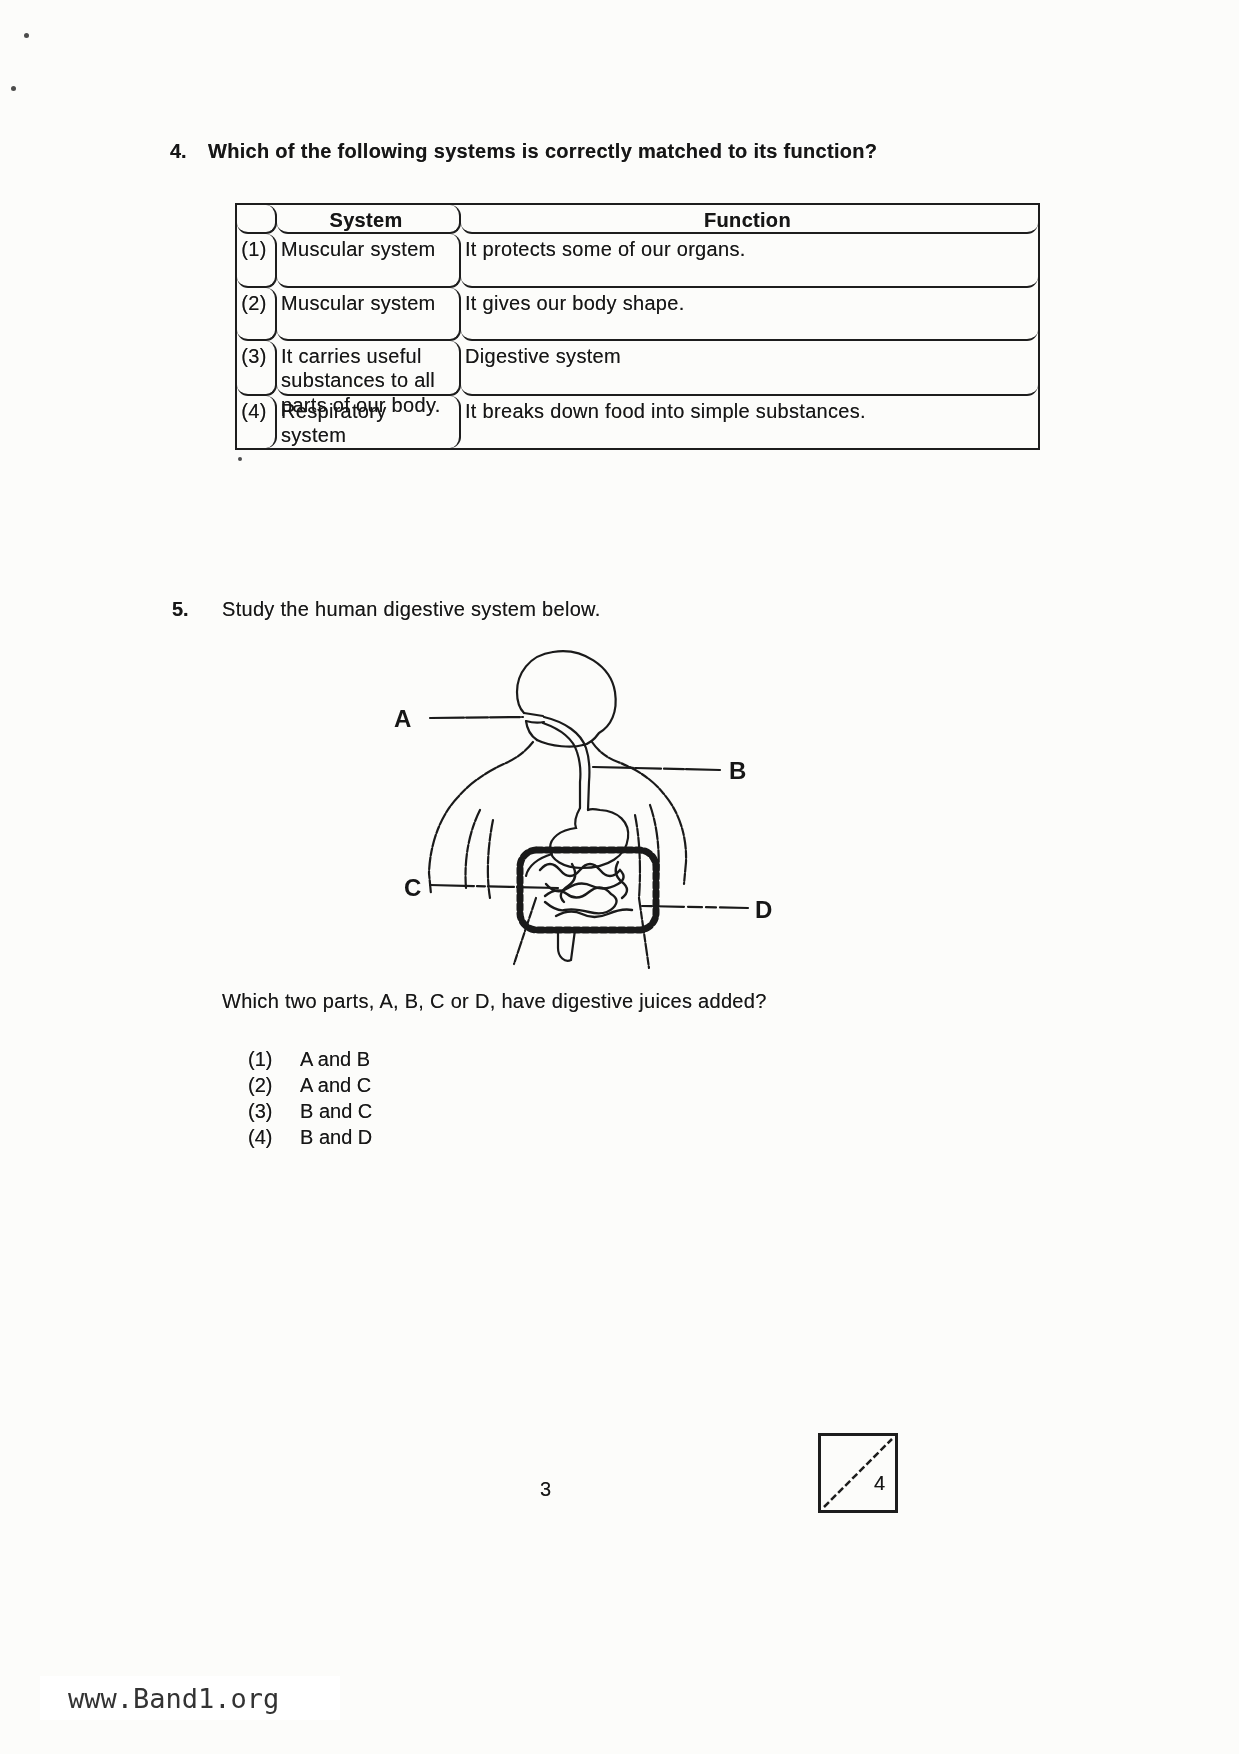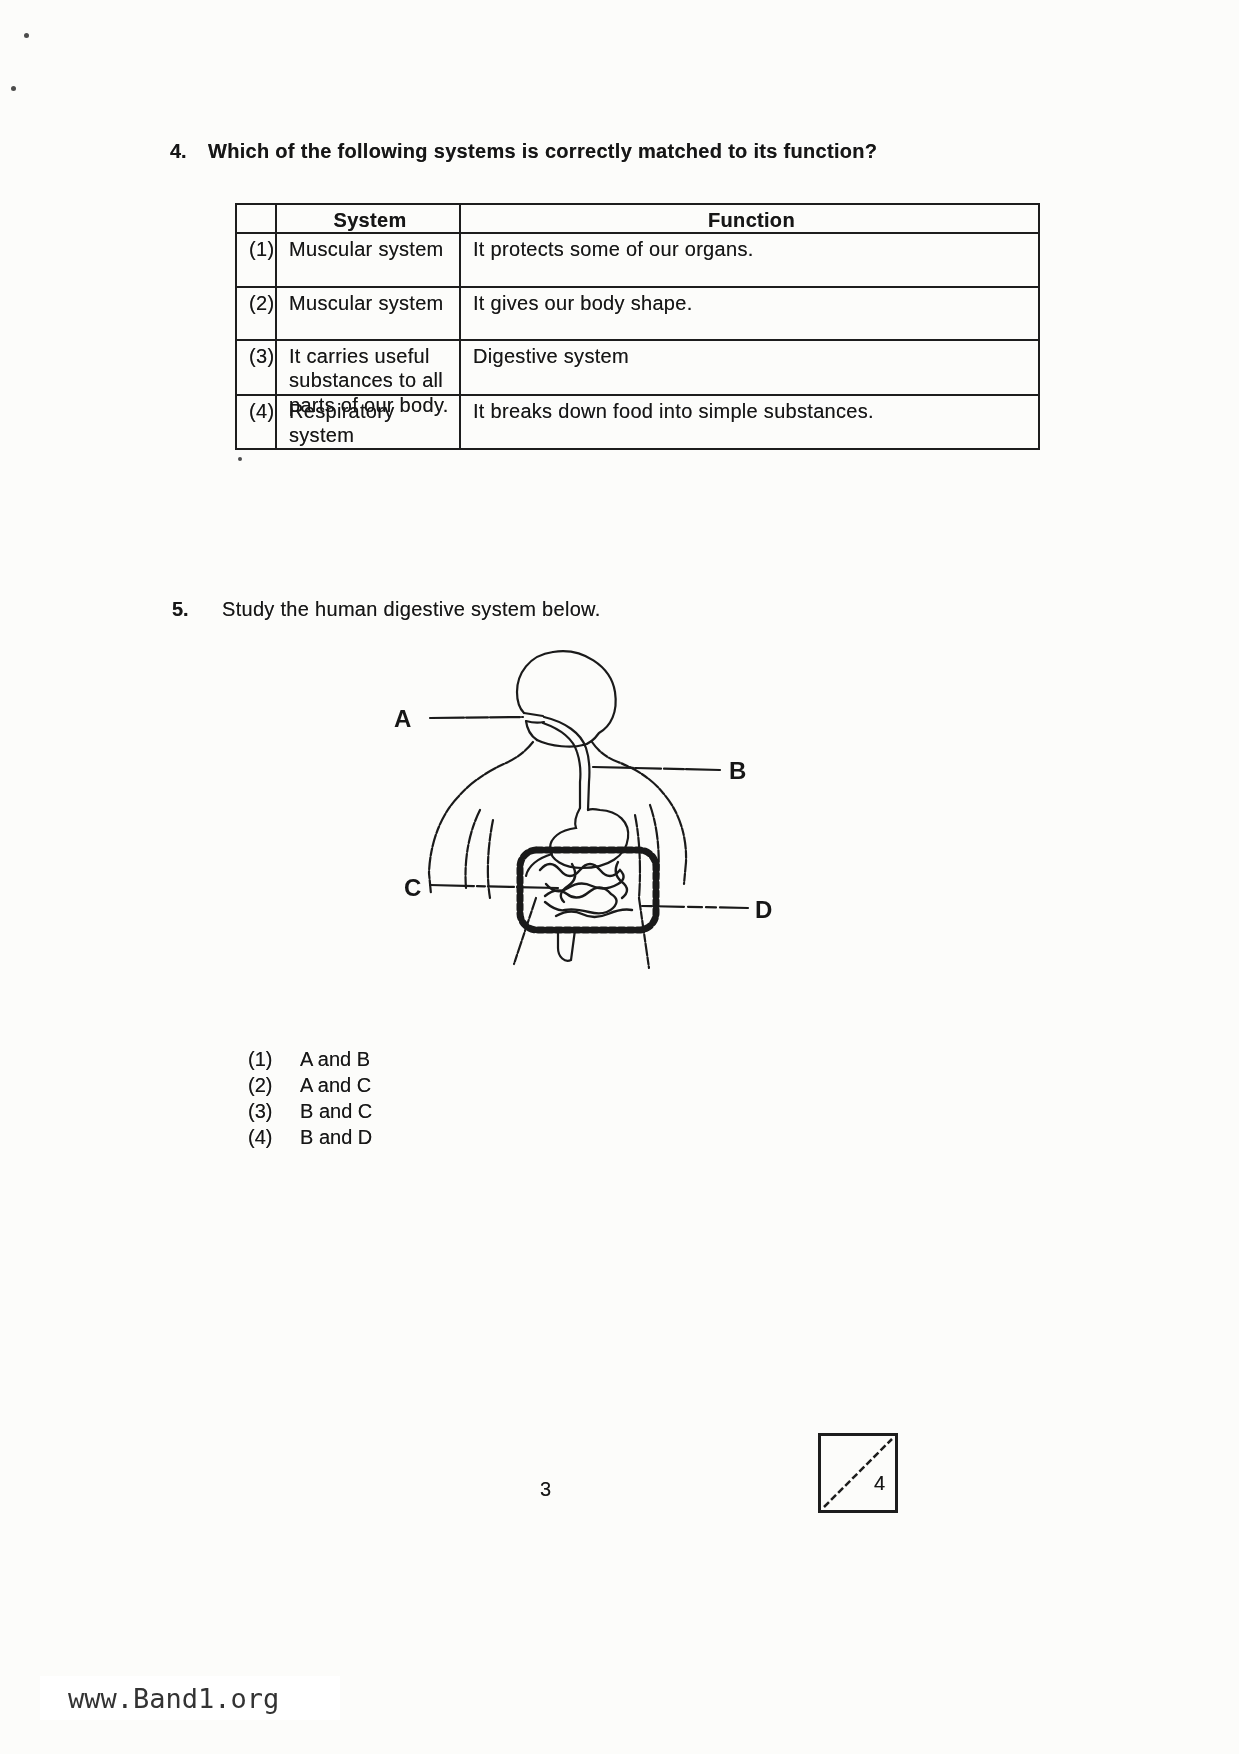--- a/index.html
+++ b/index.html
@@ -30,22 +30,23 @@
     grid-template-rows:29px 54px 53px 55px 52px;
     box-sizing:border-box;
     background:transparent;
   }
   .systable > div{
     border-right:2px solid #1d1d1d;
     border-bottom:2px solid #1d1d1d;
     box-sizing:border-box;
     font-size:20px;
     letter-spacing:.3px;
-    padding:3px 8px 0 12px;
+    padding:3px 8px 0 4px;
     line-height:1.22;
+    border-radius:11px;
   }
   .systable > div:nth-child(3n){border-right:none;}
   .systable > div:nth-last-child(-n+3){border-bottom:none;}
   .th{font-weight:bold;text-align:center;padding-top:2px;}
   .cnum{text-align:center;padding-left:2px;padding-right:2px;}
 
   
   .opts{position:absolute;left:248px;top:1046px;font-size:20px;line-height:26px;}
   .opt{display:flex;}
   .opt .onum{width:52px;}
@@ -160,20 +161,21 @@
       <path d="M 100,255 L 228,258" stroke-dasharray="44 3 8 3 26 3"></path>
       <path d="M 312,276 L 418,278" stroke-dasharray="10 4 28 4 14 4"></path>
 
       <text x="64" y="97" stroke="none" fill="#161616">A</text>
       <text x="399" y="149" stroke="none" fill="#161616">B</text>
       <text x="74" y="266" stroke="none" fill="#161616">C</text>
       <text x="425" y="288" stroke="none" fill="#161616">D</text>
     </svg>
   </div>
 
+  <div class="qtext ink" style="left:222px;top:990px;">Which two parts, A, B, C or D, have digestive juices added?</div>
 
   <div class="opts ink">
     <div class="opt">
       <span class="onum">(1)</span>
       <span>A and B</span>
     </div>
     <div class="opt">
       <span class="onum">(2)</span>
       <span>A and C</span>
     </div>

